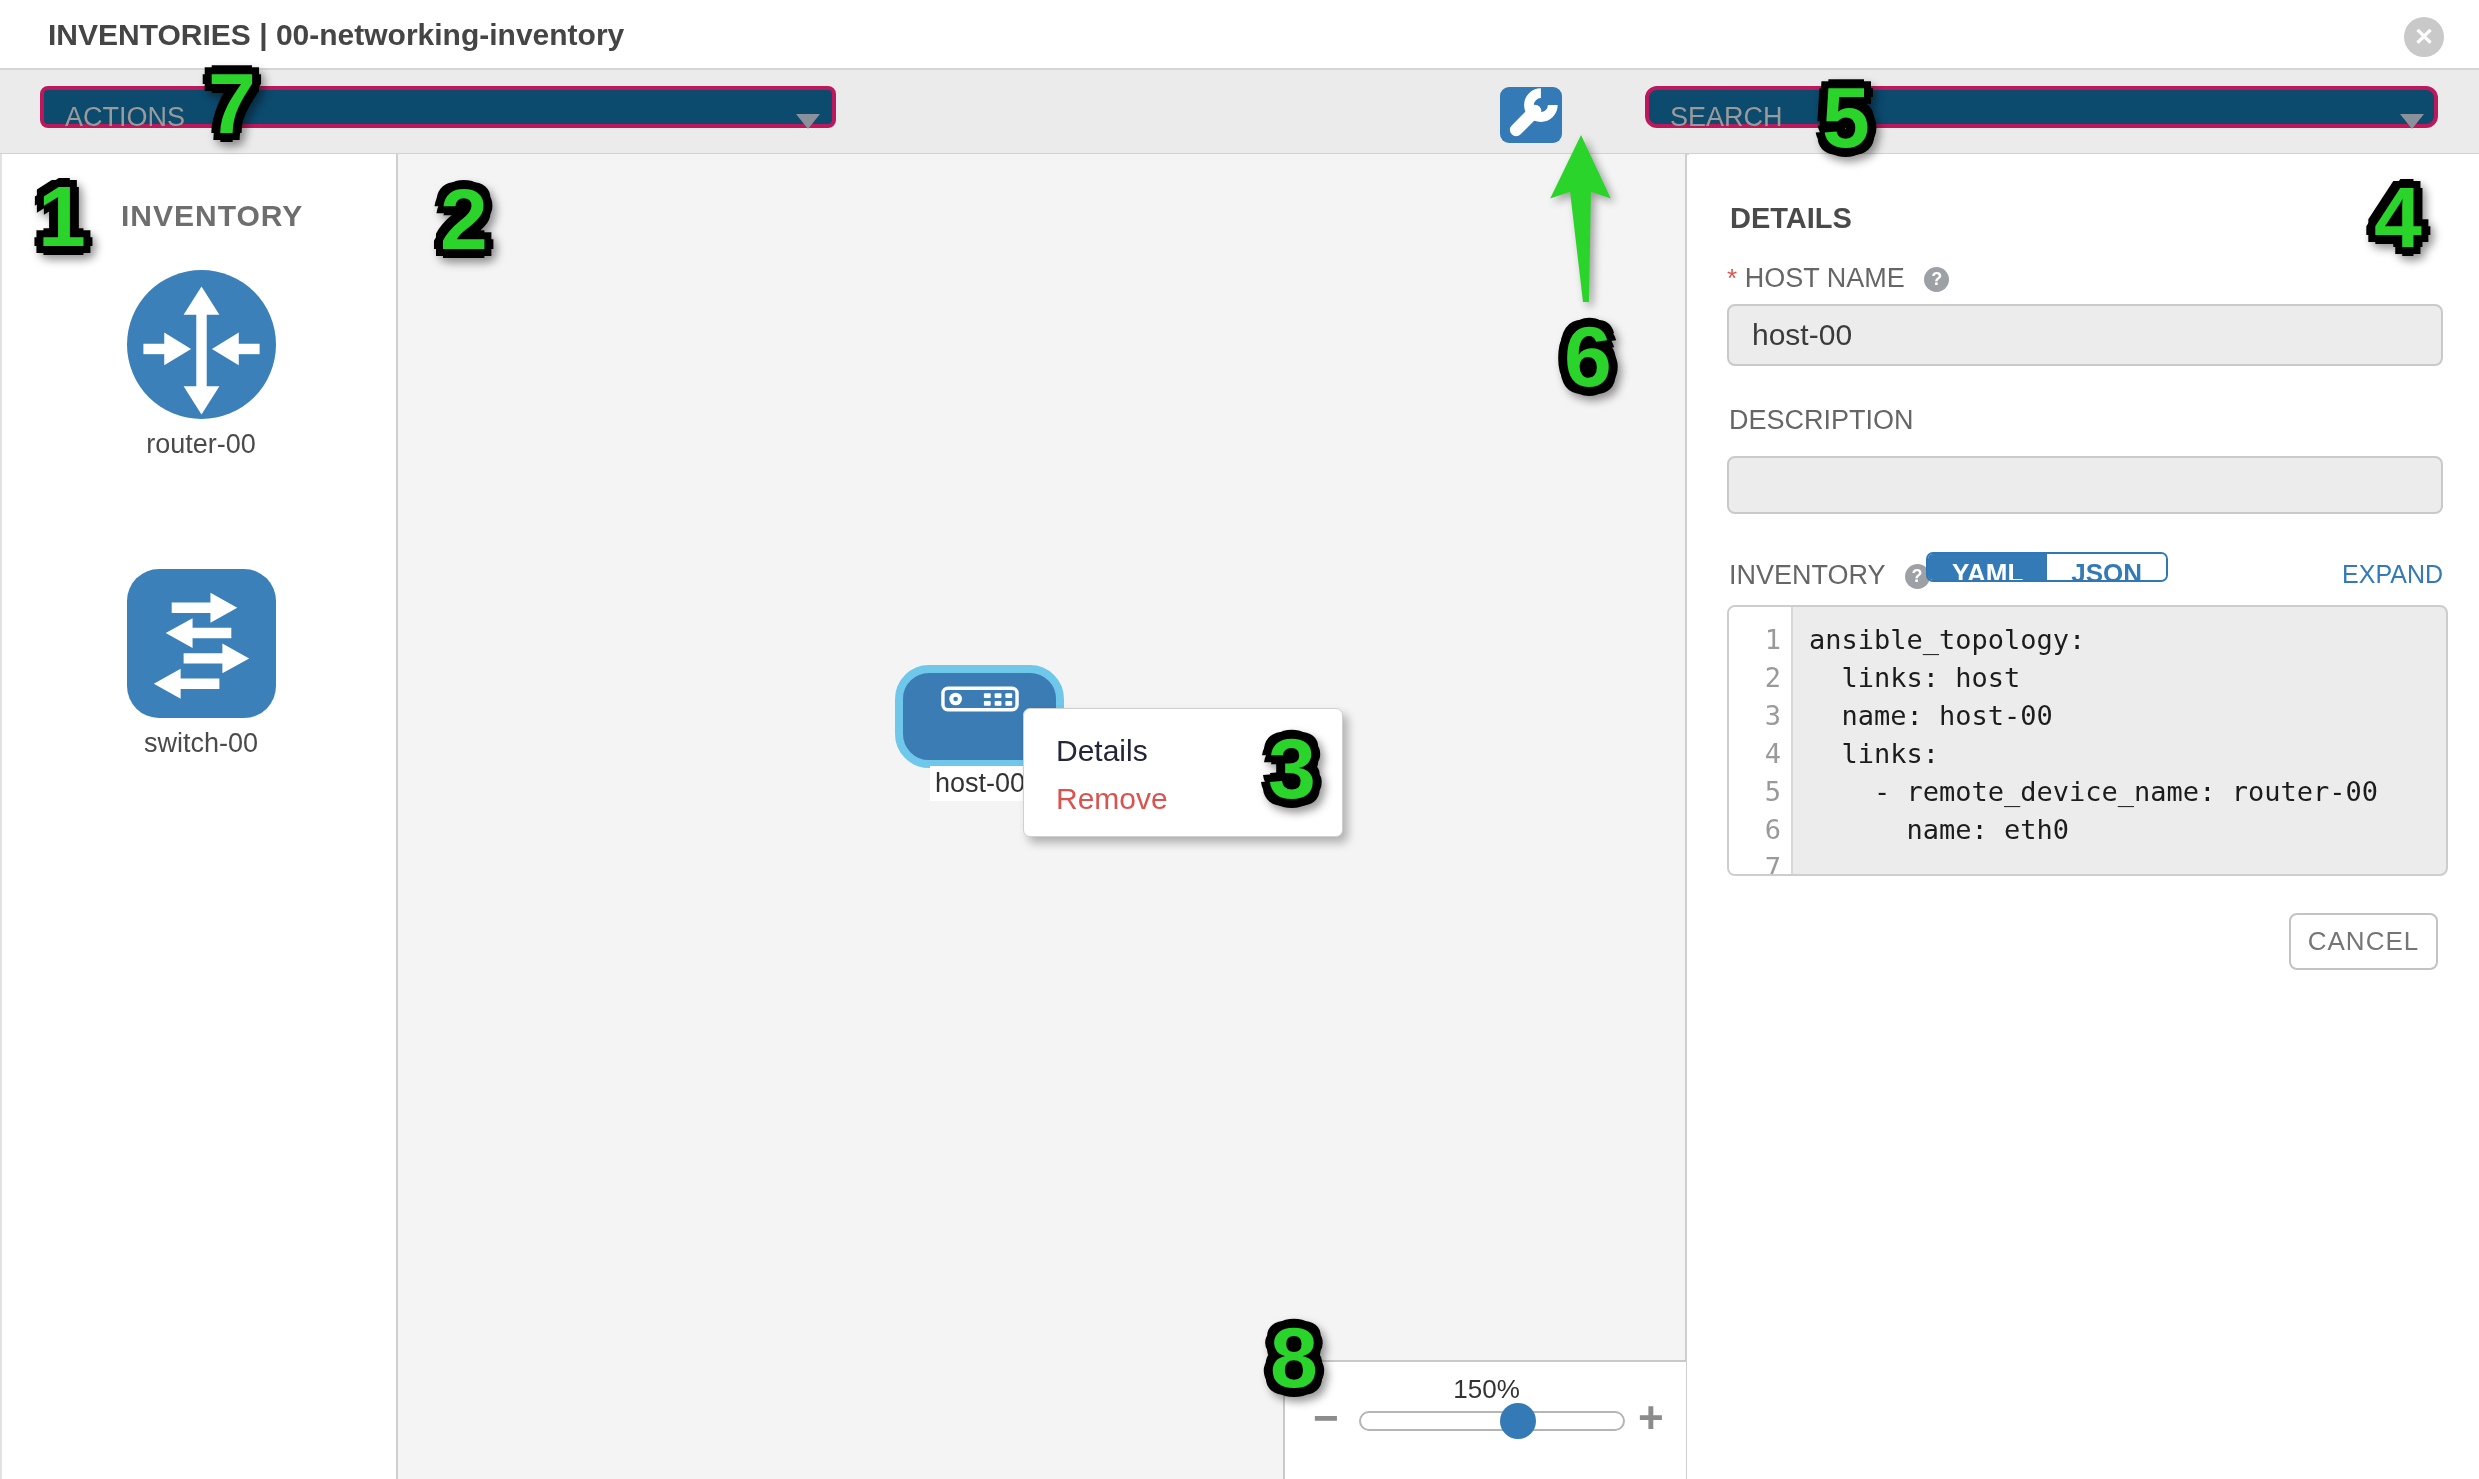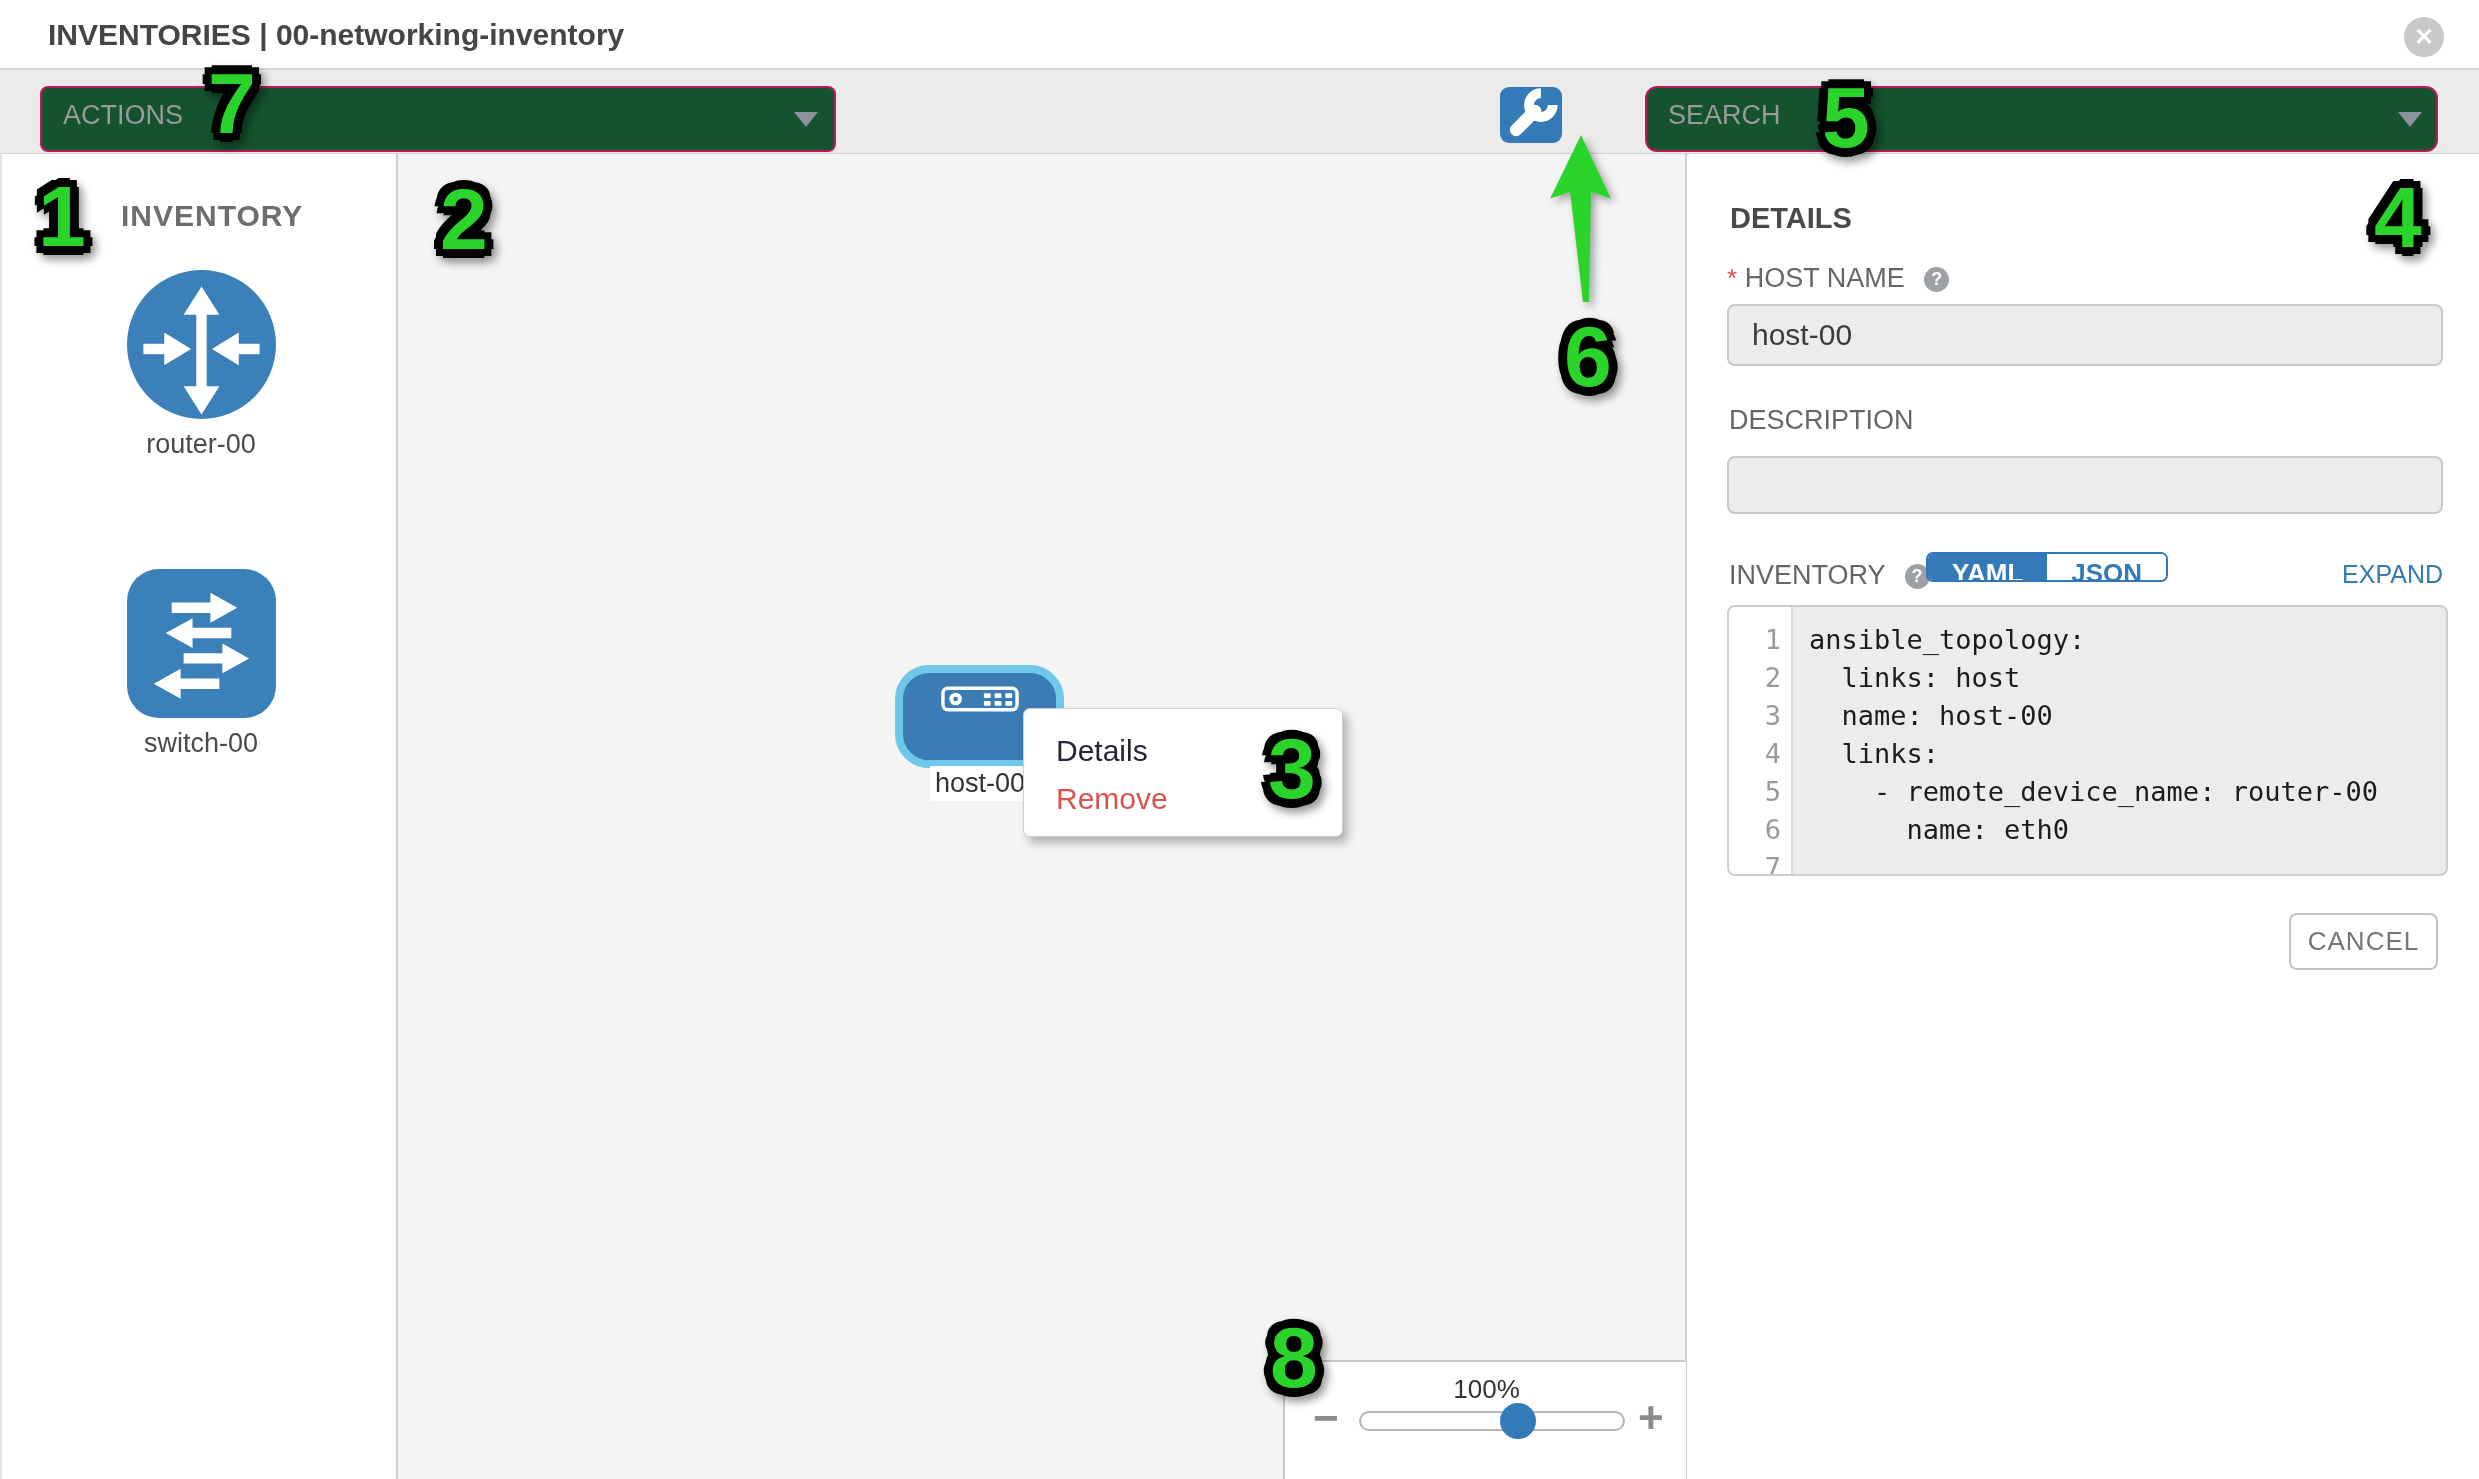--- a/index.html
+++ b/index.html
@@ -8,21 +8,21 @@
     position:relative; width:2480px; height:1480px; background:#ffffff;
     font-family:"Liberation Sans", sans-serif; overflow:hidden;
   }
   
   .hdr{position:absolute;left:0;top:0;width:2480px;height:70px;background:#fff;border-bottom:2px solid #d5d5d5;}
   .hdr-title{position:absolute;left:48px;top:0;height:70px;line-height:70px;font-size:30px;font-weight:bold;color:#454545;}
   .close-btn{position:absolute;left:2404px;top:17px;width:40px;height:40px;border-radius:50%;background:#c9c9c9;color:#fff;
     font-size:24px;font-weight:bold;text-align:center;line-height:40px;cursor:pointer;}
   
   .tbar{position:absolute;left:0;top:70px;width:2480px;height:85px;background:#ebebeb;border-bottom:2px solid #d2d2d2;}
-  .dropdown{position:absolute;top:16px;height:66px;background:#14532d;border:2px solid #be185d;border-radius:8px;
+  .dropdown{position:absolute;top:16px;height:42px;background:#0c4a6e;border:4px solid #be185d;border-radius:8px;
     font-size:27px;color:#9a9a9a;line-height:54px;padding-left:21px;cursor:pointer;}
   .dd-actions{left:40px;width:796px;}
   .dd-search{left:1645px;width:793px;border-radius:12px;}
   .caret{position:absolute;top:24px;width:0;height:0;border-left:12px solid transparent;border-right:12px solid transparent;border-top:15px solid #8a919b;}
   .wrench-btn{position:absolute;left:1500px;top:17px;width:62px;height:56px;background:#337ab7;border-radius:9px;cursor:pointer;}
   .key-btn{position:absolute;left:1578px;top:96px;width:42px;height:42px;cursor:pointer;}
   
   .sidebar{position:absolute;left:0;top:154px;width:398px;height:1325px;background:#fff;border-right:2px solid #cfcfcf;border-left:2px solid #e2e2e2;}
   .sb-title{position:absolute;left:119px;top:45px;font-size:30px;font-weight:bold;color:#6e6e6e;letter-spacing:1px;}
   .dev{position:absolute;left:0;width:398px;text-align:center;cursor:pointer;}
@@ -171,21 +171,21 @@
       </svg>
     </div>
     <div class="node-label">host-00</div>
 
     <div class="ctx-menu">
       <div class="ctx-item ctx-details">Details</div>
       <div class="ctx-item ctx-remove">Remove</div>
     </div>
 
     <div class="zoomer">
-      <div class="zoom-level">100%</div>
+      <div class="zoom-level">150%</div>
       <div class="zoom-minus">−</div>
       <div class="zoom-track"></div>
       <div class="zoom-knob"></div>
       <div class="zoom-plus">+</div>
     </div>
   </div>
 
   <div class="rpanel">
     <div class="rp-title">DETAILS</div>
 

